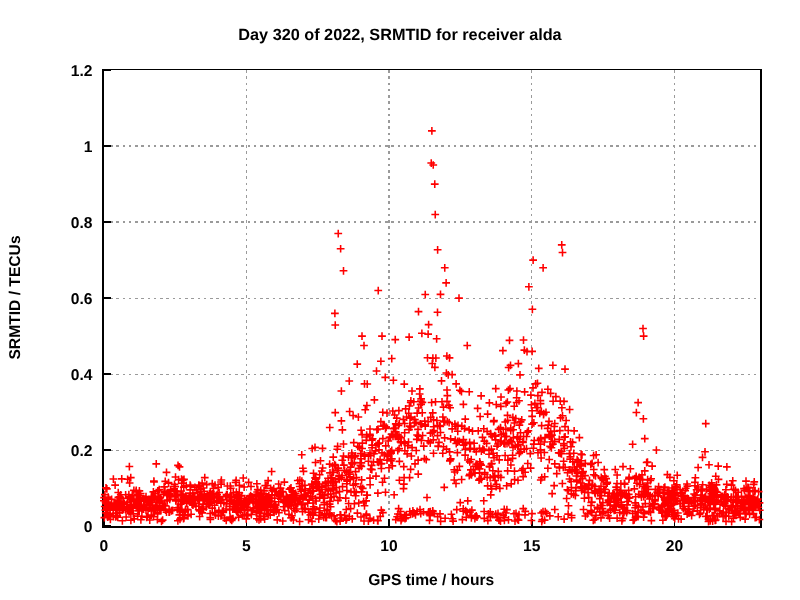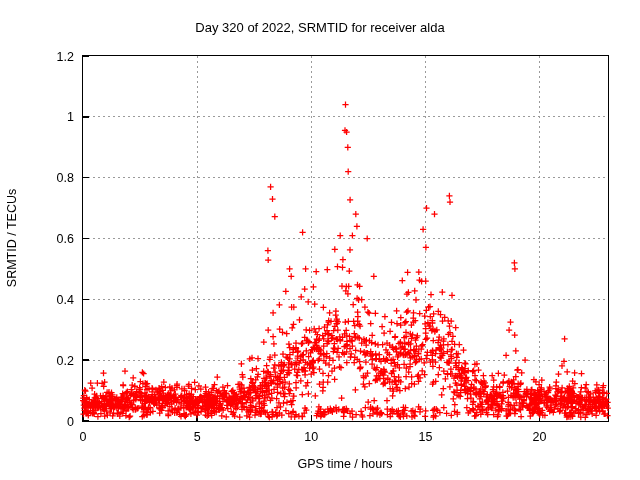--- a/index.html
+++ b/index.html
@@ -12,20 +12,21 @@
     height: 480px;
     font-family: "Liberation Sans", sans-serif;
     overflow: hidden;
     position: relative;
   }
   #plot-root {
     position: absolute;
     left: 0; top: 0;
     width: 640px;
     height: 480px;
+    font-weight: bold;
   }
   svg.plot {
     display: block;
     width: 640px;
     height: 480px;
     shape-rendering: crispEdges;
   }
   text {
     font-family: "Liberation Sans", sans-serif;
     fill: #000000;

